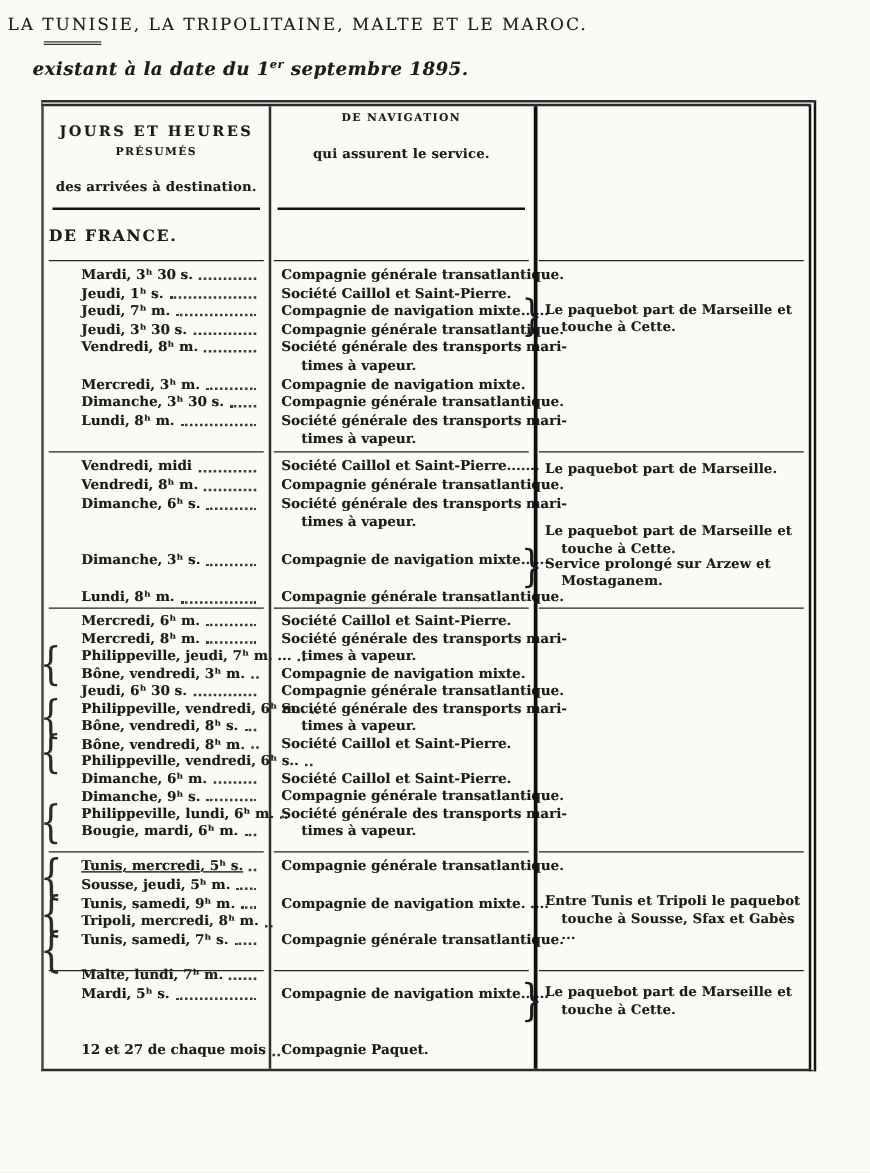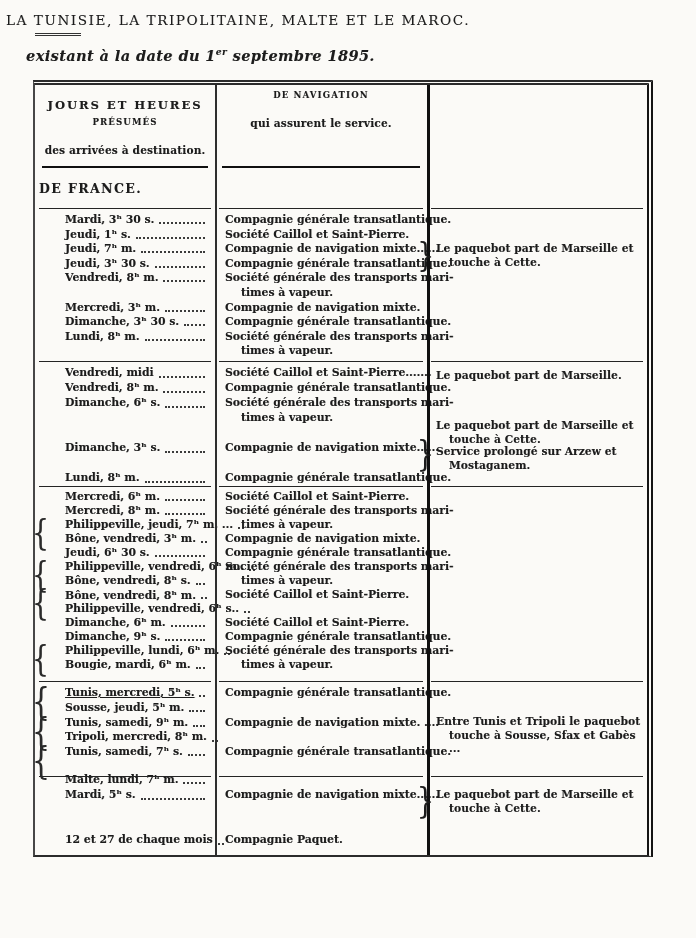--- a/index.html
+++ b/index.html
@@ -271,21 +271,21 @@
             <span class="dots"></span>
           </div>
           <div class="ln" style="height: 14px;">
             <span class="txt">Philippeville, vendredi, 6ʰ s..</span>
             <span class="dots"></span>
           </div>
           <div class="ln" style="height: 14px;">
             <span class="txt">Dimanche, 6ʰ m.</span>
             <span class="dots"></span>
           </div>
-          <div class="ln" style="height: 14px;">
+          <div class="ln" style="height: 14px; align-items: center;">
             <span class="txt">Dimanche, 9ʰ s.</span>
             <span class="dots"></span>
           </div>
           <div class="ln" style="height: 14px;">
             <span class="txt">Philippeville, lundi, 6ʰ m.</span>
             <span class="dots"></span>
           </div>
           <div class="ln" style="height: 14px;">
             <span class="txt">Bougie, mardi, 6ʰ m.</span>
             <span class="dots"></span>

